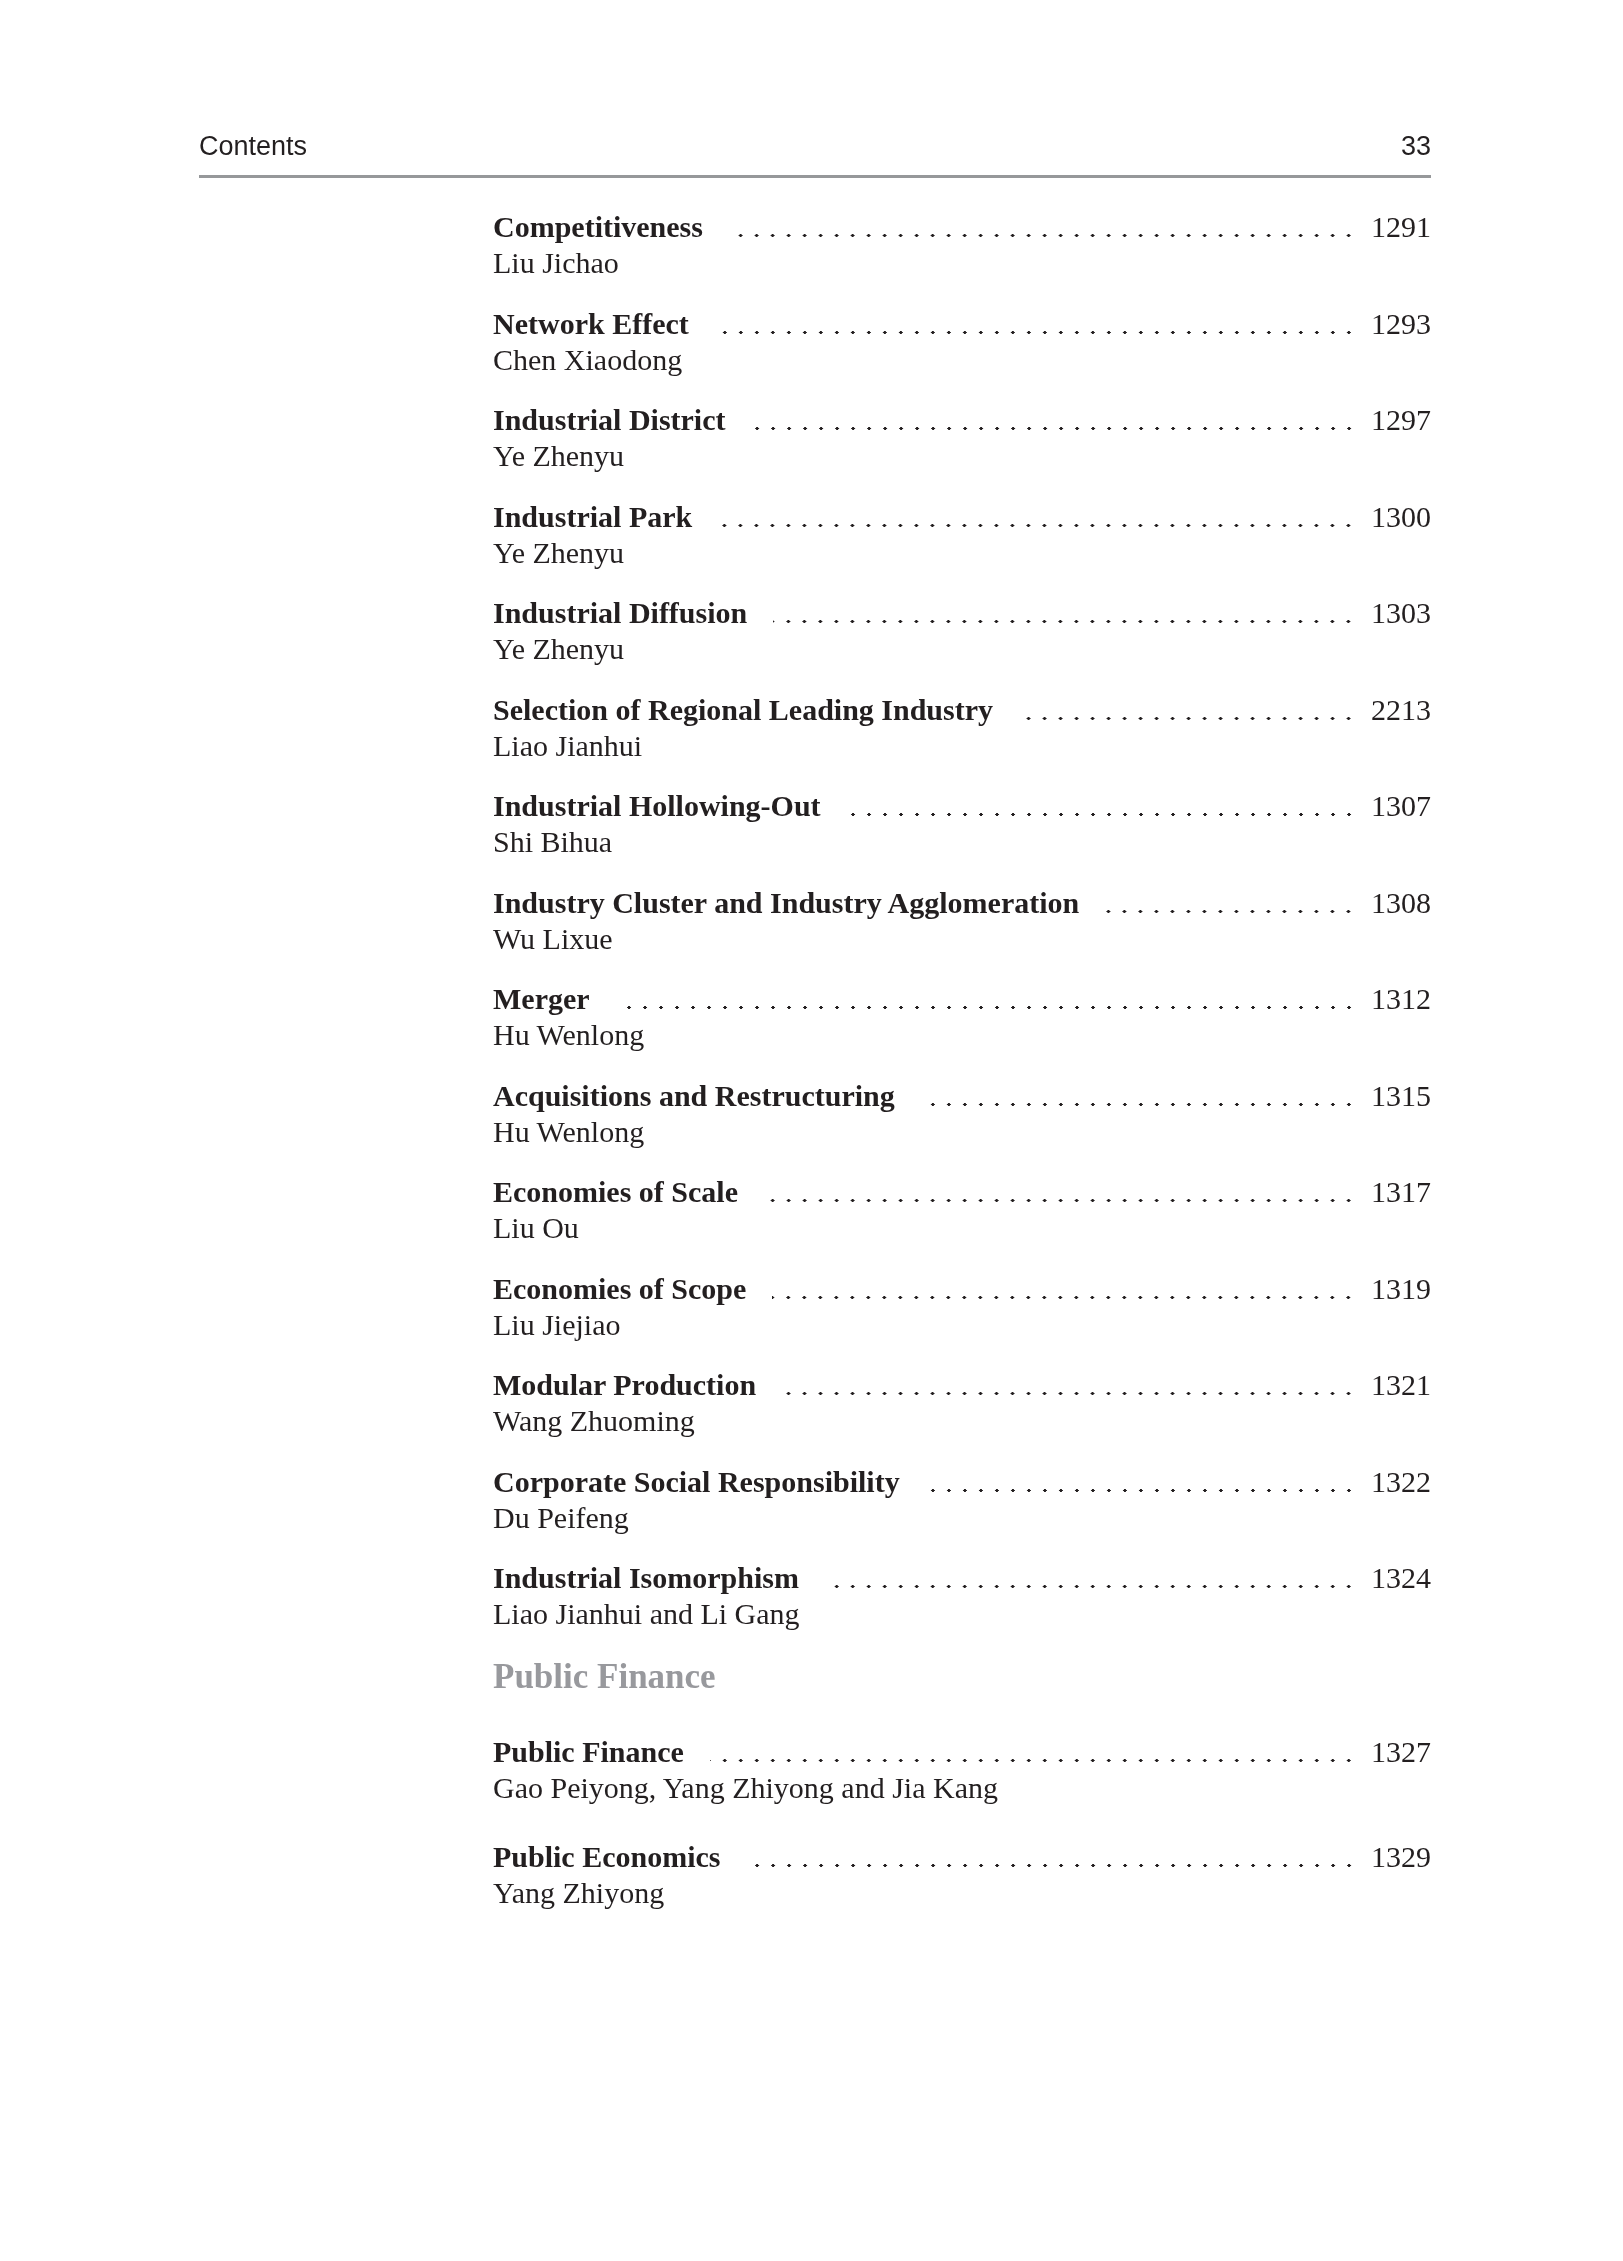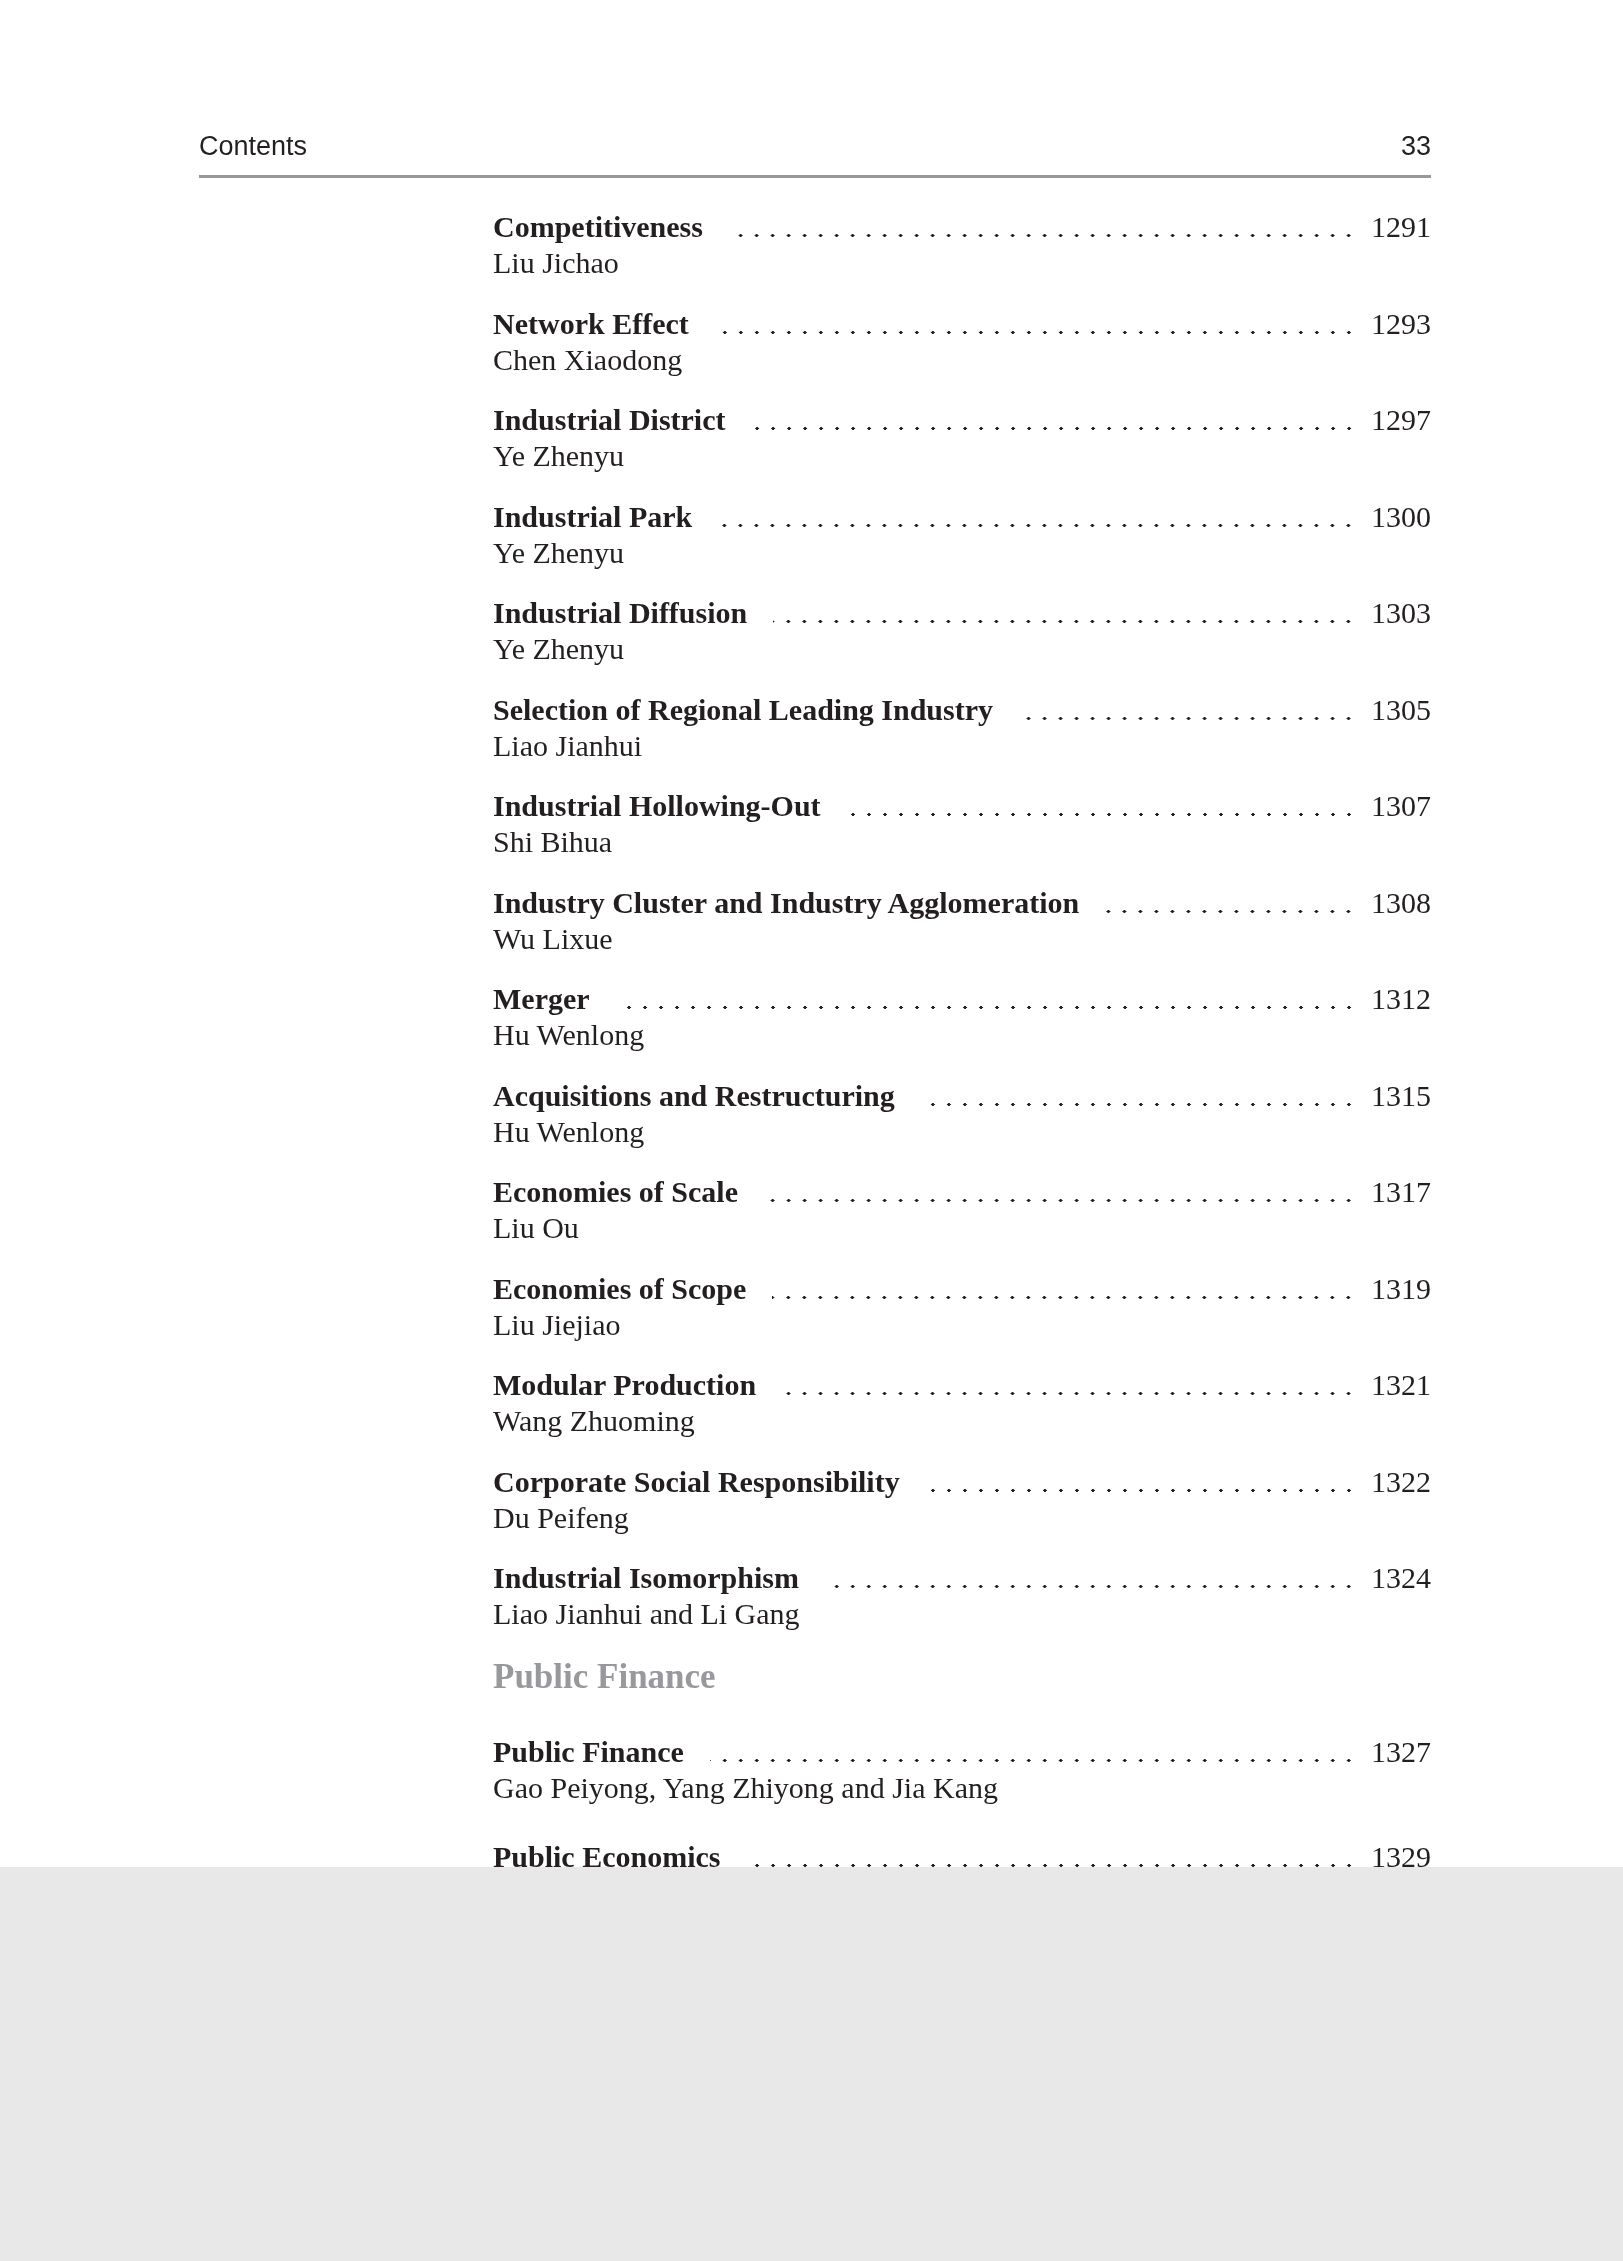--- a/index.html
+++ b/index.html
@@ -1,19 +1,19 @@
 <!DOCTYPE html>
 <html style="--text-color: #231f20; --rule-color: #96989a; --heading-color: #98999d;font-size:11.5px"><head>
 <meta charset="utf-8">
 <style>
   html, body { margin: 0; padding: 0; background: #e8e8e8; }
   .page {
     position: relative;
     width: 1623px;
-    height: 1867px;
+    height: 2261px;
     background: #ffffff;
     font-family: "Liberation Serif", serif;
     overflow: hidden;
   }
   
   .page-header {
     position: absolute;
     left: 199px;
     right: 192px;
     top: 132px;
@@ -133,21 +133,21 @@
         <span class="dot-leader"></span>
         <span class="entry-page-number">1303</span>
       </div>
       <div class="entry-authors">Ye Zhenyu</div>
     </div>
 
     <div class="toc-entry">
       <div class="entry-line">
         <span class="entry-title">Selection of Regional Leading Industry</span>
         <span class="dot-leader"></span>
-        <span class="entry-page-number">1305</span>
+        <span class="entry-page-number">2213</span>
       </div>
       <div class="entry-authors">Liao Jianhui</div>
     </div>
 
     <div class="toc-entry">
       <div class="entry-line">
         <span class="entry-title">Industrial Hollowing-Out</span>
         <span class="dot-leader"></span>
         <span class="entry-page-number">1307</span>
       </div>

